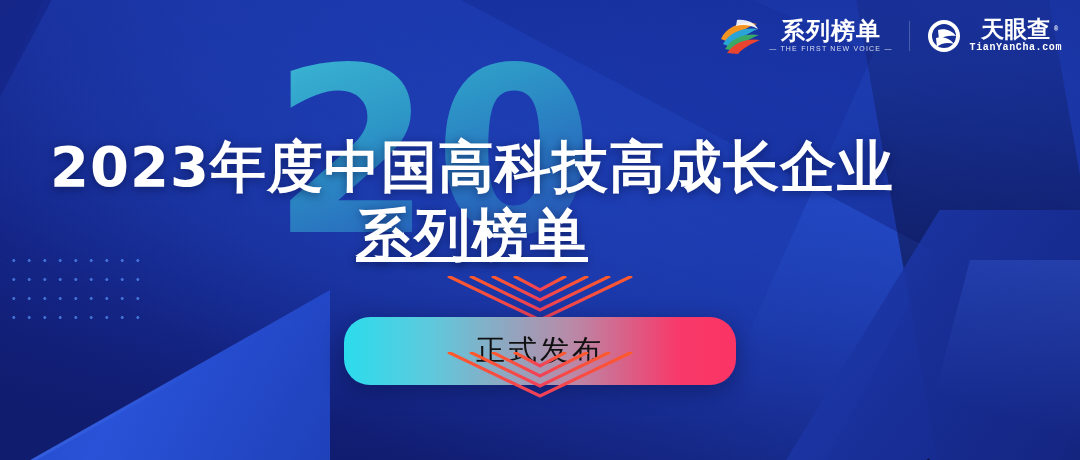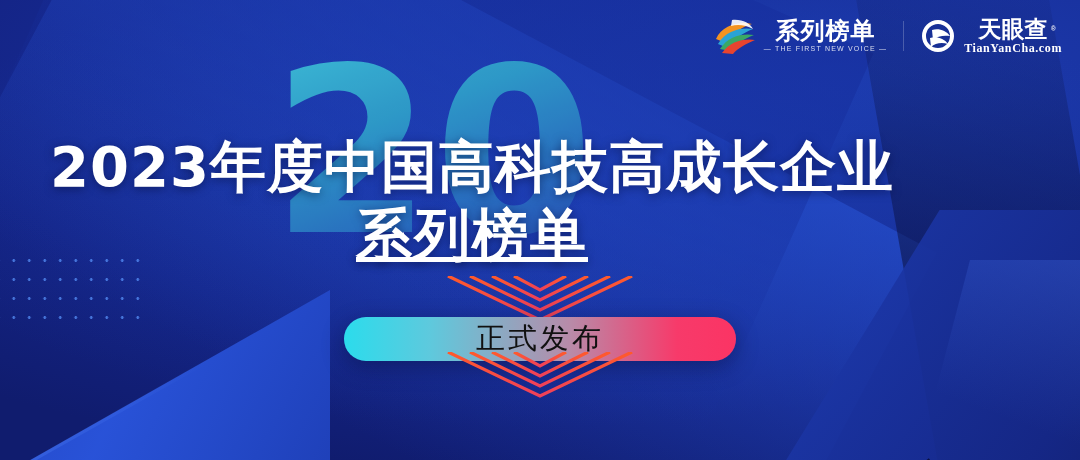--- a/index.html
+++ b/index.html
@@ -119,21 +119,21 @@
     position:absolute;left:50%;transform:translateX(-50%);
     width:200px;height:46px;overflow:hidden;pointer-events:none;
   }
   .chev.top{top:276px;}
   .chev.bot{top:352px;}
   .chev svg{display:block;}
 
   
   .cta{
     position:absolute;left:50%;top:317px;transform:translateX(-50%);
-    width:392px;height:44px;border-radius:26px;
+    width:392px;height:68px;border-radius:26px;
     background:linear-gradient(90deg,#2bdcec 0%,#5ec9dd 22%,#b98aa8 58%,#f73a6a 85%,#fb3464 100%);
     display:flex;align-items:center;justify-content:center;
     box-shadow:0 6px 22px rgba(8,14,60,.45);
   }
   .cta-label{
     font-family:"DejaVu Sans","Liberation Sans",sans-serif;
     font-size:29px;font-weight:400;color:#111;letter-spacing:3px;
   }
 
   
@@ -153,22 +153,22 @@
   .logo-en{
     color:rgba(255,255,255,.82);font-size:7px;letter-spacing:1.2px;line-height:10px;
     white-space:nowrap;font-family:"Liberation Sans",sans-serif;
   }
   .logo-cn2{
     color:#fff;font-size:23px;font-weight:700;letter-spacing:0px;line-height:24px;
     font-family:Liberation Mono, monospace;position:relative;
   }
   .logo-tm{position:absolute;right:-8px;top:-2px;font-size:7px;font-weight:400;}
   .logo-en2{
-    color:#fff;font-size:12px;font-weight:700;letter-spacing:.6px;line-height:10px;
-    white-space:nowrap;font-family:Liberation Serif, serif;
+    color:#fff;font-size:10px;font-weight:700;letter-spacing:.6px;line-height:10px;
+    white-space:nowrap;font-family:Liberation Mono, monospace;
   }
 </style>
 </head>
 <body>
 
 <div class="banner">
 
   <div class="bg-base"></div>
   <div class="bg-vignette"></div>
   <div class="shape-tl"></div>

